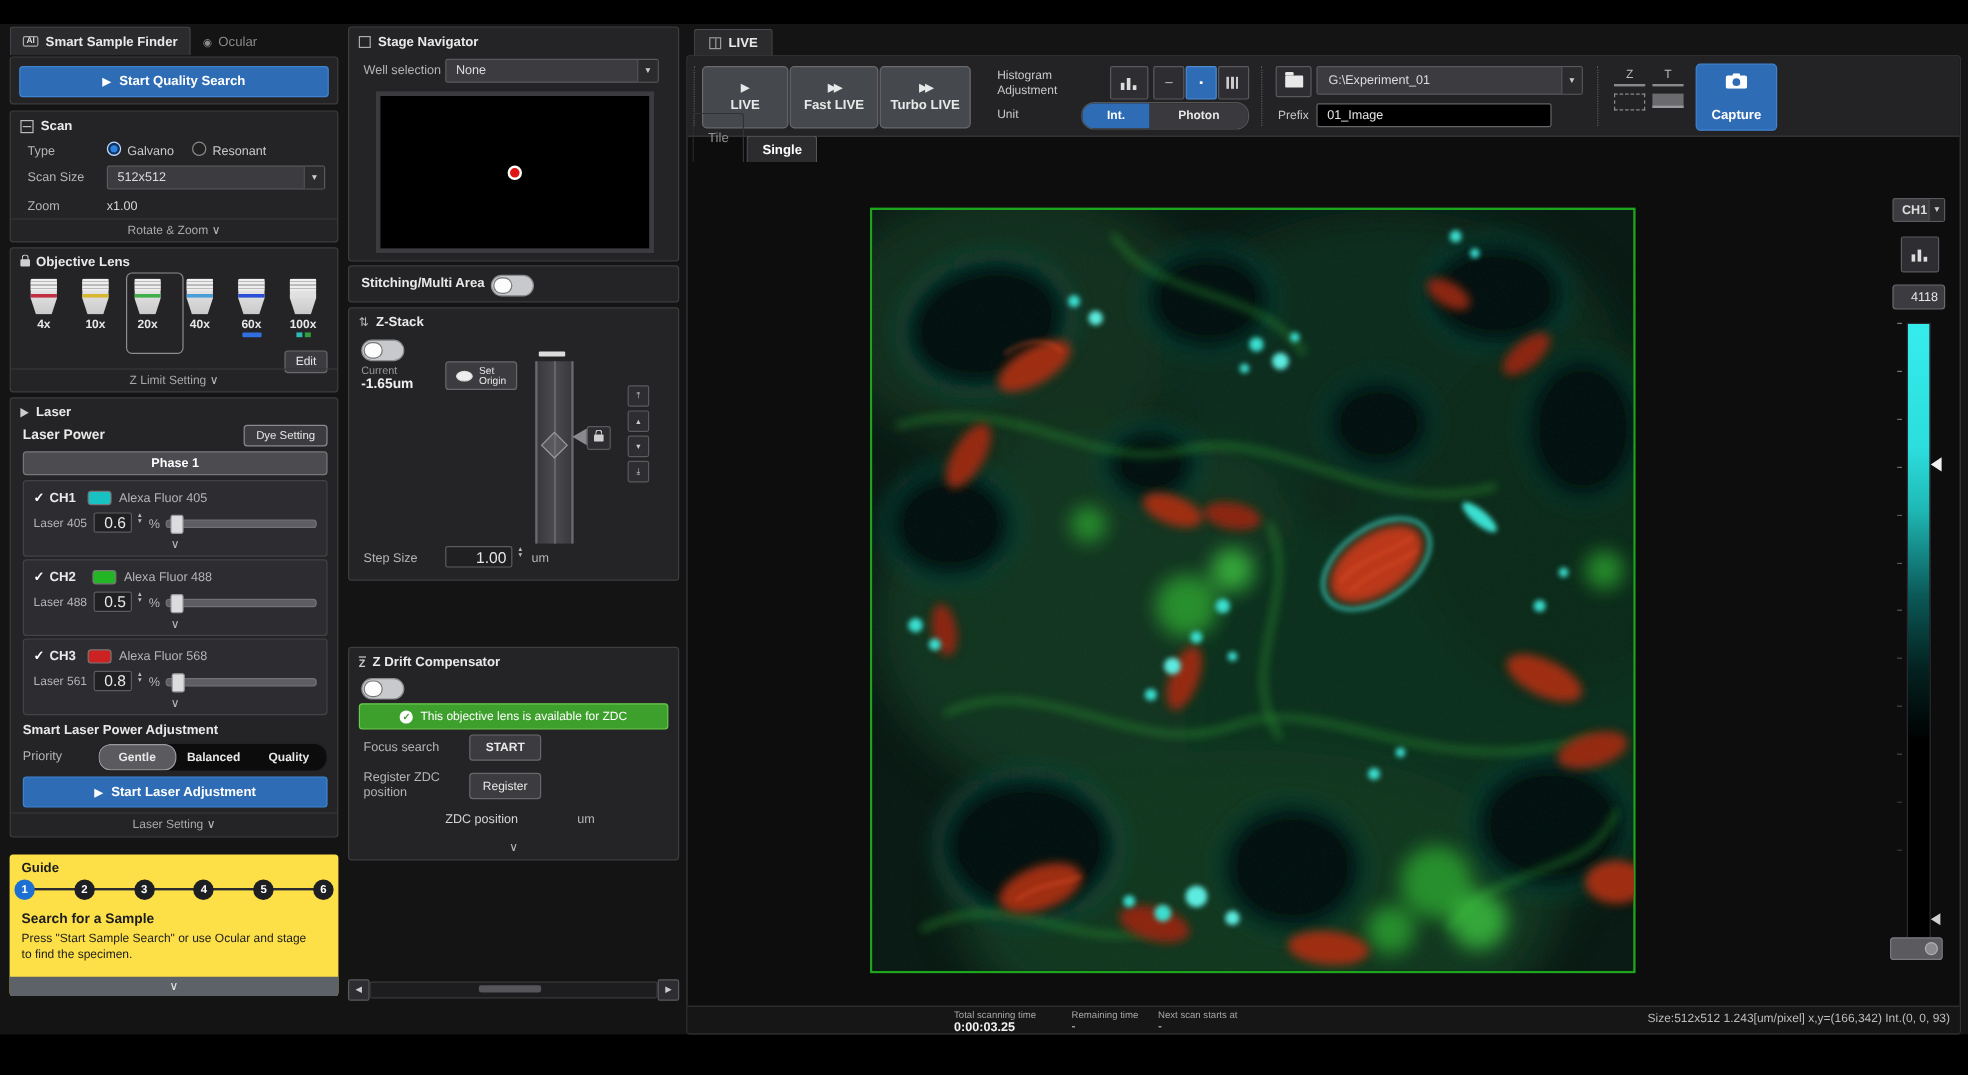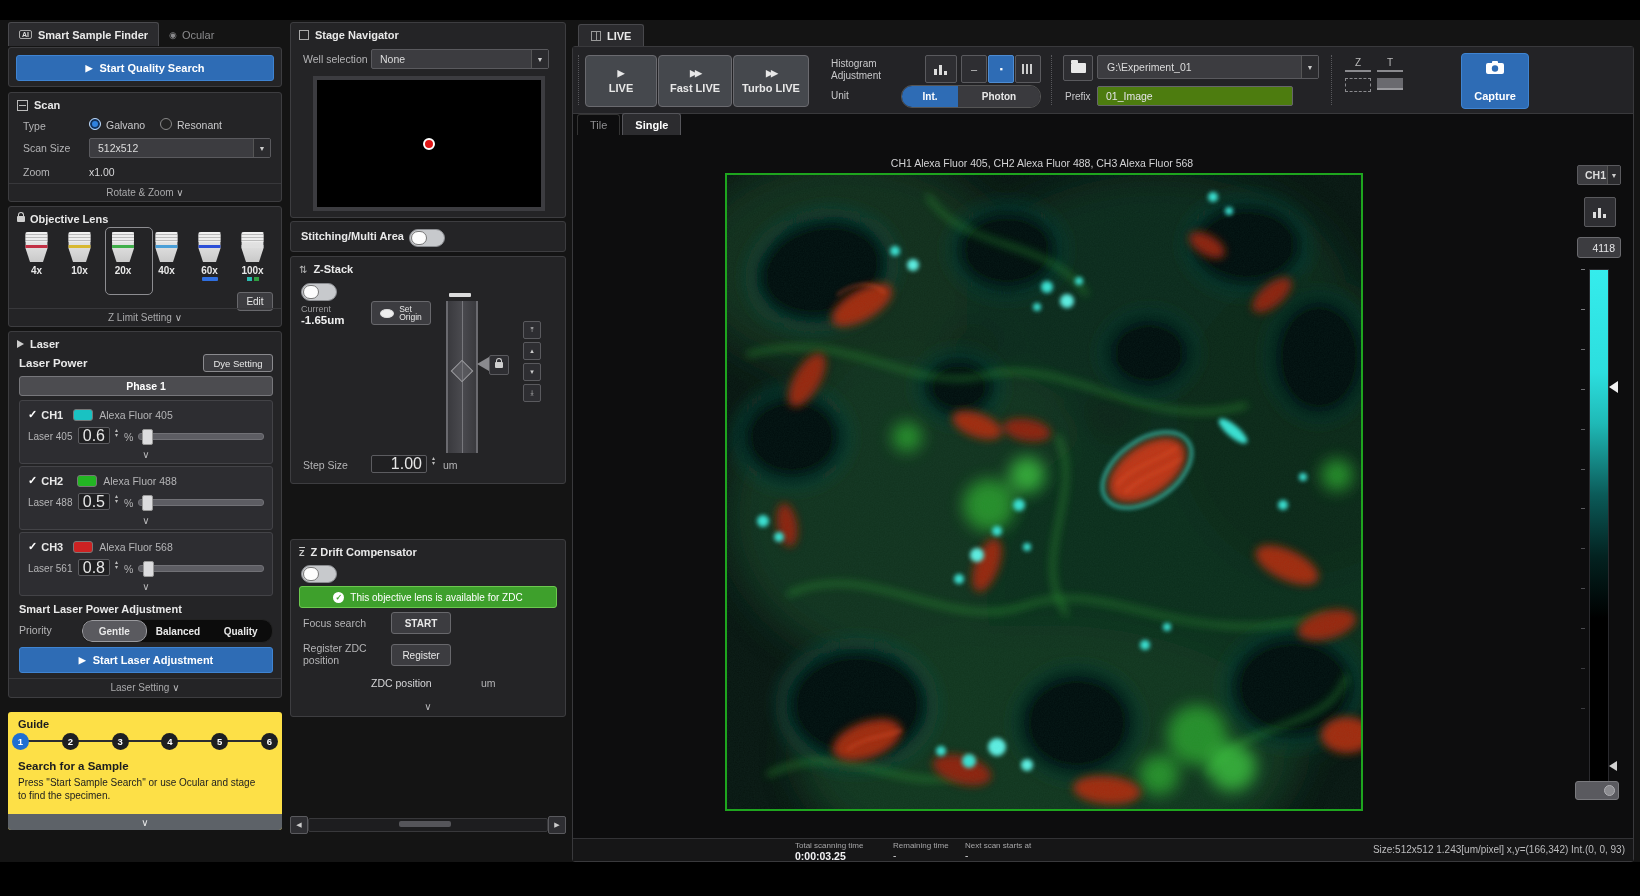--- a/index.html
+++ b/index.html
@@ -14,21 +14,21 @@
   .dd{background:#3c3c40;border:1px solid #5a5a5e;border-radius:2px;color:#dcdcdc;font-size:10.5px;display:flex;align-items:center;box-sizing:border-box;}
   .dd .arrow{margin-left:auto;background:#2b2b2e;border-left:1px solid #555;height:100%;width:16px;display:flex;align-items:center;justify-content:center;font-size:7px;color:#ccc;}
   .footer-exp{position:absolute;left:0;right:0;text-align:center;color:#a9a9ab;font-size:10px;border-top:1px solid #38383b;padding-top:3px;}
   .toggle{width:34px;height:16px;border-radius:9px;background:#c7c9cc;border:1px solid #8a8c90;position:relative;}
   .toggle::after{content:"";position:absolute;left:1px;top:1px;width:14px;height:12px;border-radius:8px;background:#fdfdfd;border:1px solid #777;}
   .chev{color:#b9b9bb;font-size:10px;}
   .radio{display:inline-block;width:10px;height:10px;border-radius:50%;border:1px solid #888;background:#222;vertical-align:-1px;margin-right:5px;}
   .radio.on{background:#2f82e0;border-color:#bfd8f5;box-shadow:inset 0 0 0 2px #12315a;}
   .check{color:#fff;font-size:11px;font-weight:bold;margin-right:4px;}
   .swatch{display:inline-block;width:18px;height:10px;border-radius:3px;border:1px solid #777;vertical-align:-1px;margin-right:6px;}
-  .spin{background:#202022;border:1px solid #5c5c60;border-radius:2px;color:#e6e6e6;font-size:16px;display:flex;align-items:center;justify-content:flex-end;padding-right:4px;box-sizing:border-box;}
+  .spin{background:#202022;border:1px solid #5c5c60;border-radius:2px;color:#e6e6e6;font-size:13px;display:flex;align-items:center;justify-content:flex-end;padding-right:4px;box-sizing:border-box;}
   .spin-arrows{display:inline-flex;flex-direction:column;margin-left:2px;line-height:5px;}
   .spin-arrows span{font-size:6px;color:#bbb;}
   .slider{position:relative;height:5px;border-radius:3px;background:#5d5d63;border:1px solid #717176;}
   .slider .handle{position:absolute;top:-5px;width:9px;height:14px;border-radius:2px;background:#dcdcdе;background:#dcdcde;border:1px solid #999;}
   .seg{display:flex;background:#0c0c0c;border-radius:11px;overflow:hidden;border:1px solid #222;}
   .seg div{flex:1;display:flex;align-items:center;justify-content:center;font-size:10px;font-weight:bold;color:#e8e8e8;}
   .seg .on{background:#5a5a5f;border:1px solid #9a9a9e;border-radius:10px;}
   .objective{width:26px;height:30px;margin:0 auto;position:relative;background:linear-gradient(#f2f2f2,#c9c9c9);border-radius:4px 4px 6px 6px;clip-path:polygon(8% 0,92% 0,92% 55%,75% 100%,25% 100%,8% 55%);}
   .objective .stripes{position:absolute;left:0;top:2px;right:0;height:8px;background:repeating-linear-gradient(#bbb 0 1px,#eee 1px 3px);}
   .objective .band{position:absolute;left:0;right:0;top:13px;height:3px;}
@@ -409,54 +409,53 @@
       <div class="vsep" style="left:478px;"></div>
 
       <div class="mini-btn" style="position:absolute;left:490px;top:8px;width:28px;height:24px;">
           <span class="folder-icon"></span>
         </div>
       <div class="dd" style="position:absolute;left:524px;top:8px;width:222px;height:24px;padding-left:9px;">
         <span>G:\Experiment_01</span>
         <span class="arrow">▼</span>
       </div>
       <span style="position:absolute;left:492px;top:44px;font-size:10px;color:#c9c9cb;">Prefix</span>
-      <div style="position:absolute;left:524px;top:39px;width:196px;height:20px;background:#4d7c0f;border:1px solid #66666a;border-radius:2px;display:flex;align-items:center;padding-left:8px;font-size:10.5px;color:#e4e4e6;box-sizing:border-box;">
+      <div style="position:absolute;left:524px;top:39px;width:196px;height:20px;background:#000000;border:1px solid #66666a;border-radius:2px;display:flex;align-items:center;padding-left:8px;font-size:10.5px;color:#e4e4e6;box-sizing:border-box;">
           <span>01_Image</span>
         </div>
 
       <div class="vsep" style="left:758px;"></div>
 
       <div style="position:absolute;left:772px;top:10px;display:grid;grid-template-columns:26px 26px;grid-gap:6px;">
         <div style="font-size:10px;color:#bbb;text-align:center;border-bottom:2px solid #8a8a8e;padding-bottom:2px;"><span>Z</span></div>
         <div style="font-size:10px;color:#bbb;text-align:center;border-bottom:2px solid #8a8a8e;padding-bottom:2px;"><span>T</span></div>
         <div style="height:12px;border:1px dashed #8a8a8e;"></div>
         <div style="height:10px;background:#6a6a6f;border-bottom:2px solid #9a9a9e;"></div>
       </div>
 
-      <div class="btn-blue" style="position:absolute;left:840px;top:6px;width:66px;height:54px;flex-direction:column;gap:16px;border-radius:4px;margin-left:48px;">
+      <div class="btn-blue" style="position:absolute;left:840px;top:6px;width:66px;height:54px;flex-direction:column;gap:16px;border-radius:4px;">
         <svg width="18" height="13" viewBox="0 0 18 13">
             <rect x="0" y="2" width="18" height="11" rx="2" fill="#fff"></rect>
             <rect x="6" y="0" width="6" height="3" rx="1" fill="#fff"></rect>
             <circle cx="9" cy="7.5" r="3.2" fill="#2e6cb5"></circle>
           </svg>
         <span>Capture</span>
       </div>
     </div>
 
     <div style="position:absolute;left:4px;top:66px;height:22px;display:flex;align-items:flex-end;">
-      <div style="height:20px;display:flex;align-items:center;padding:0 12px;color:#8e8e90;font-size:11px;border:1px solid #333;border-bottom:none;border-radius:3px 3px 0 0;">
+      <div style="height:20px;display:flex;align-items:center;padding:10px 12px;color:#8e8e90;font-size:11px;border:1px solid #333;border-bottom:none;border-radius:3px 3px 0 0;">
           <span>Tile</span>
         </div>
       <div style="height:21px;display:flex;align-items:center;padding:0 12px;color:#fff;font-weight:bold;font-size:11px;background:#2c2c2f;border:1px solid #55555a;border-bottom:none;border-radius:3px 3px 0 0;margin-left:2px;">
           <span>Single</span>
         </div>
     </div>
 
 
-    <div style="position:absolute;left:152px;top:110px;width:634px;text-align:center;font-size:10.5px;color:#d2d2d4;">CH1 Alexa Fluor 405, CH2 Alexa Fluor 488, CH3 Alexa Fluor 568</div>
 
     <div style="position:absolute;left:152px;top:126px;width:634px;height:634px;border:2px solid #1ea51e;box-sizing:content-box;background:#000;">
       <svg width="634" height="634" viewBox="0 0 634 634">
         <defs>
           <filter id="b18" x="-50%" y="-50%" width="200%" height="200%">
               <feGaussianBlur stdDeviation="18"></feGaussianBlur>
             </filter>
           <filter id="b8" x="-50%" y="-50%" width="200%" height="200%">
               <feGaussianBlur stdDeviation="8"></feGaussianBlur>
             </filter>

